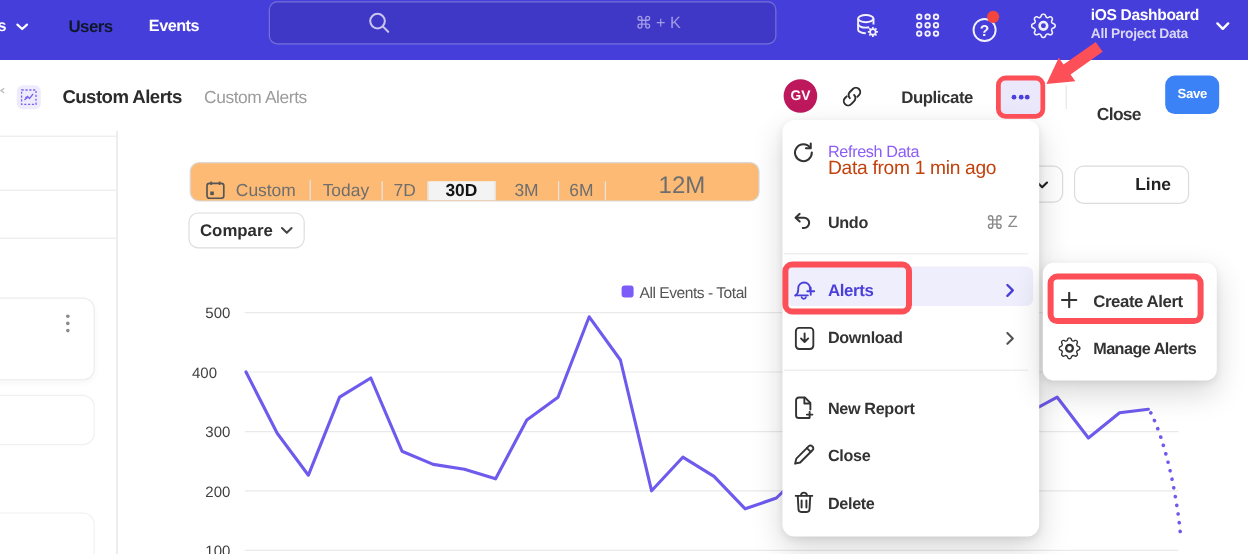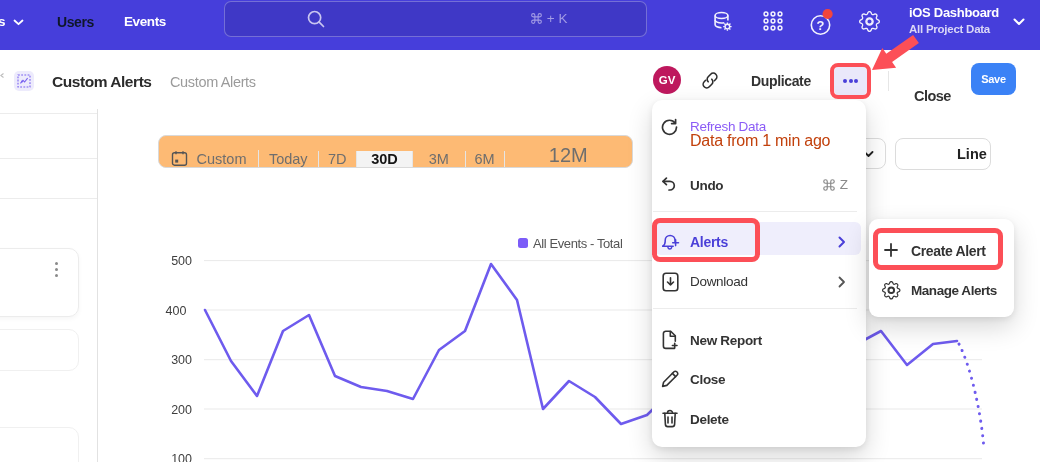--- a/index.html
+++ b/index.html
@@ -125,39 +125,45 @@
     <div style="width:52.5px;display:flex;align-items:center;justify-content:center;border-right:1px solid #e5e5e5;color:#6e6e6e;font-size:14.5px;">3M</div>
     <div style="width:39px;display:flex;align-items:center;justify-content:center;border-right:1px solid #e5e5e5;color:#6e6e6e;font-size:14.5px;">6M</div>
     <div style="flex:1;display:flex;align-items:center;justify-content:center;color:#6e6e6e;font-size:20px;">12M</div>
   </div>
 
   <div class="abs" style="left:838px;top:137.5px;width:48px;height:31.5px;border:1px solid #dcdcdc;border-radius:8px;background:#fff;"></div>
   <svg class="abs" style="left:863px;top:150.5px;" width="11" height="7" viewBox="0 0 11 7">
       <path d="M1.5 1 L5.5 5 L9.5 1" stroke="#222" stroke-width="1.8" fill="none" stroke-linecap="round" stroke-linejoin="round"></path>
     </svg>
 
-  <div class="abs" style="left:895px;top:137.5px;width:96px;height:32px;border:1px solid #dcdcdc;border-radius:8px;background:#fff;display:flex;align-items:center;padding-left:24px;gap:28px;">
+  <div class="abs" style="left:895px;top:137.5px;width:96px;height:32px;border:1px solid #dcdcdc;border-radius:8px;background:#fff;display:flex;align-items:center;padding-left:13px;gap:28px;">
     <svg width="19" height="17" viewBox="0 0 19 17">
         <g fill="none" stroke="#222">
           <path d="M1.5 1 v13.5 h14" stroke-width="1.7"></path>
           <path d="M4.5 10.5 l3.5-4.5 2.6 2.6 4.5-5.6" stroke-width="1.7" stroke-linejoin="round" stroke-linecap="round"></path>
         </g>
       </svg>
     <span style="color:#222;font-size:14.5px;font-weight:700;margin-left:9px;">Line</span>
     <svg style="margin-left:9px;" width="11" height="7" viewBox="0 0 11 7">
         <path d="M1.5 1 L5.5 5 L9.5 1" stroke="#222" stroke-width="1.8" fill="none" stroke-linecap="round" stroke-linejoin="round"></path>
       </svg>
   </div>
 
+  <div class="abs" style="left:157px;top:177px;width:97px;height:30px;border:1px solid #dcdcdc;border-radius:8px;background:#fff;display:flex;align-items:center;justify-content:center;">
+    <span style="color:#2e2e2e;font-size:14px;font-weight:700;">Compare</span>
+    <svg style="margin-left:7px;" width="10" height="7" viewBox="0 0 10 7">
+        <path d="M1 1 L5 5 L9 1" stroke="#444" stroke-width="1.7" fill="none" stroke-linecap="round" stroke-linejoin="round"></path>
+      </svg>
+  </div>
 
   <div class="abs" style="left:518px;top:237.5px;width:10px;height:10px;border-radius:2.5px;background:#7c5cf8;"></div>
   <div class="abs" style="left:533px;top:236px;color:#555;font-size:13px;letter-spacing:-0.4px;">All Events - Total</div>
 
   <div class="abs" style="left:160px;top:254px;width:32px;color:#3e3e3e;font-size:12.5px;text-align:right;">500</div>
-  <div class="abs" style="left:160px;top:303.5px;width:32px;color:#3e3e3e;font-size:12.5px;text-align:center;">400</div>
+  <div class="abs" style="left:160px;top:303.5px;width:32px;color:#3e3e3e;font-size:12.5px;text-align:left;">400</div>
   <div class="abs" style="left:160px;top:353px;width:32px;color:#3e3e3e;font-size:12.5px;text-align:right;">300</div>
   <div class="abs" style="left:160px;top:402.5px;width:32px;color:#3e3e3e;font-size:12.5px;text-align:right;">200</div>
   <div class="abs" style="left:160px;top:452px;width:32px;color:#3e3e3e;font-size:12.5px;text-align:right;">100</div>
   <svg class="abs" style="left:195px;top:250px;" width="800" height="212" viewBox="0 0 800 212">
     <g stroke="#e9e9e9" stroke-width="1">
       <path d="M9 10.6 H787"></path>
         <path d="M9 60 H787"></path>
         <path d="M9 109.7 H787"></path>
         <path d="M9 159 H787"></path>
         <path d="M9 208.7 H787"></path>
@@ -199,21 +205,21 @@
   <svg class="abs" style="left:838px;top:236px;" width="8" height="12" viewBox="0 0 8 12">
       <path d="M1.5 1.5 L6 6 L1.5 10.5" stroke="#4a3fd8" stroke-width="2" fill="none" stroke-linecap="round" stroke-linejoin="round"></path>
     </svg>
 
   <svg class="abs" style="left:662px;top:272px;" width="17" height="20" viewBox="0 0 17 20">
     <g stroke="#333" stroke-width="1.6" fill="none" stroke-linecap="round" stroke-linejoin="round">
       <rect x="1.2" y="1.2" width="14.6" height="17.6" rx="2.8"></rect>
       <path d="M8.5 5.8 V13 M5.5 10 L8.5 13 L11.5 10"></path>
     </g>
   </svg>
-  <div class="abs" style="left:690px;top:274px;color:#333;font-size:13.5px;font-weight:400;letter-spacing:-0.3px;">Download</div>
+  <div class="abs" style="left:690px;top:274px;color:#333;font-size:13.5px;font-weight:700;letter-spacing:-0.3px;">Download</div>
   <svg class="abs" style="left:838px;top:276px;" width="8" height="12" viewBox="0 0 8 12">
       <path d="M1.5 1.5 L6 6 L1.5 10.5" stroke="#555" stroke-width="1.8" fill="none" stroke-linecap="round" stroke-linejoin="round"></path>
     </svg>
   <div class="abs" style="left:653px;top:308px;width:204px;height:1px;background:#ececec;"></div>
 
   <svg class="abs" style="left:662px;top:330px;" width="17" height="20" viewBox="0 0 17 20">
     <g stroke="#333" stroke-width="1.6" fill="none" stroke-linecap="round" stroke-linejoin="round">
       <path d="M12.5 18.4 H3.8 a2.4 2.4 0 0 1-2.4-2.4 V3.6 a2.4 2.4 0 0 1 2.4-2.4 h4.9 l4.6 4.6 v5.4"></path>
       <path d="M8.3 1.5 V6.2 H13"></path>
       <path d="M12.7 13.2 v4.6 M10.4 15.5 h4.6"></path>

